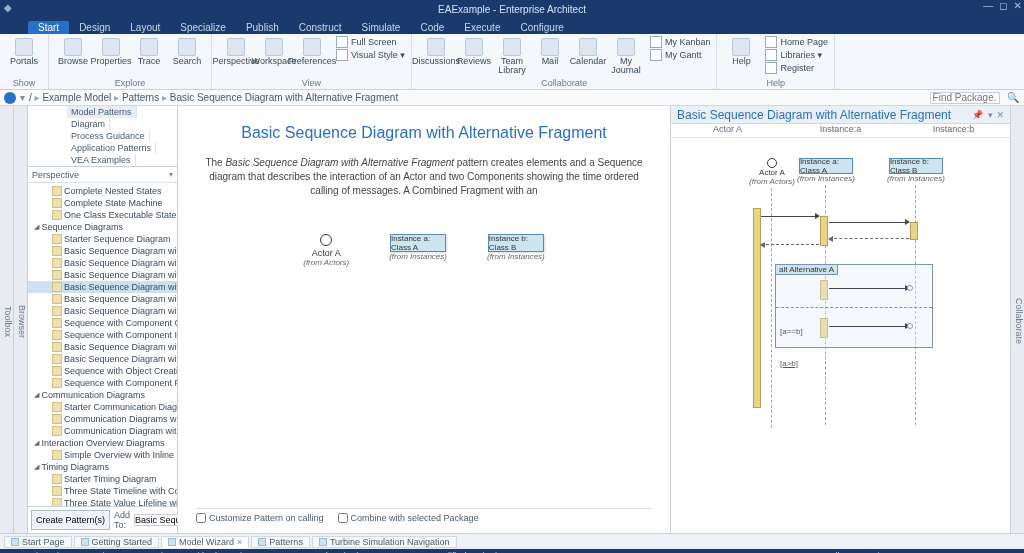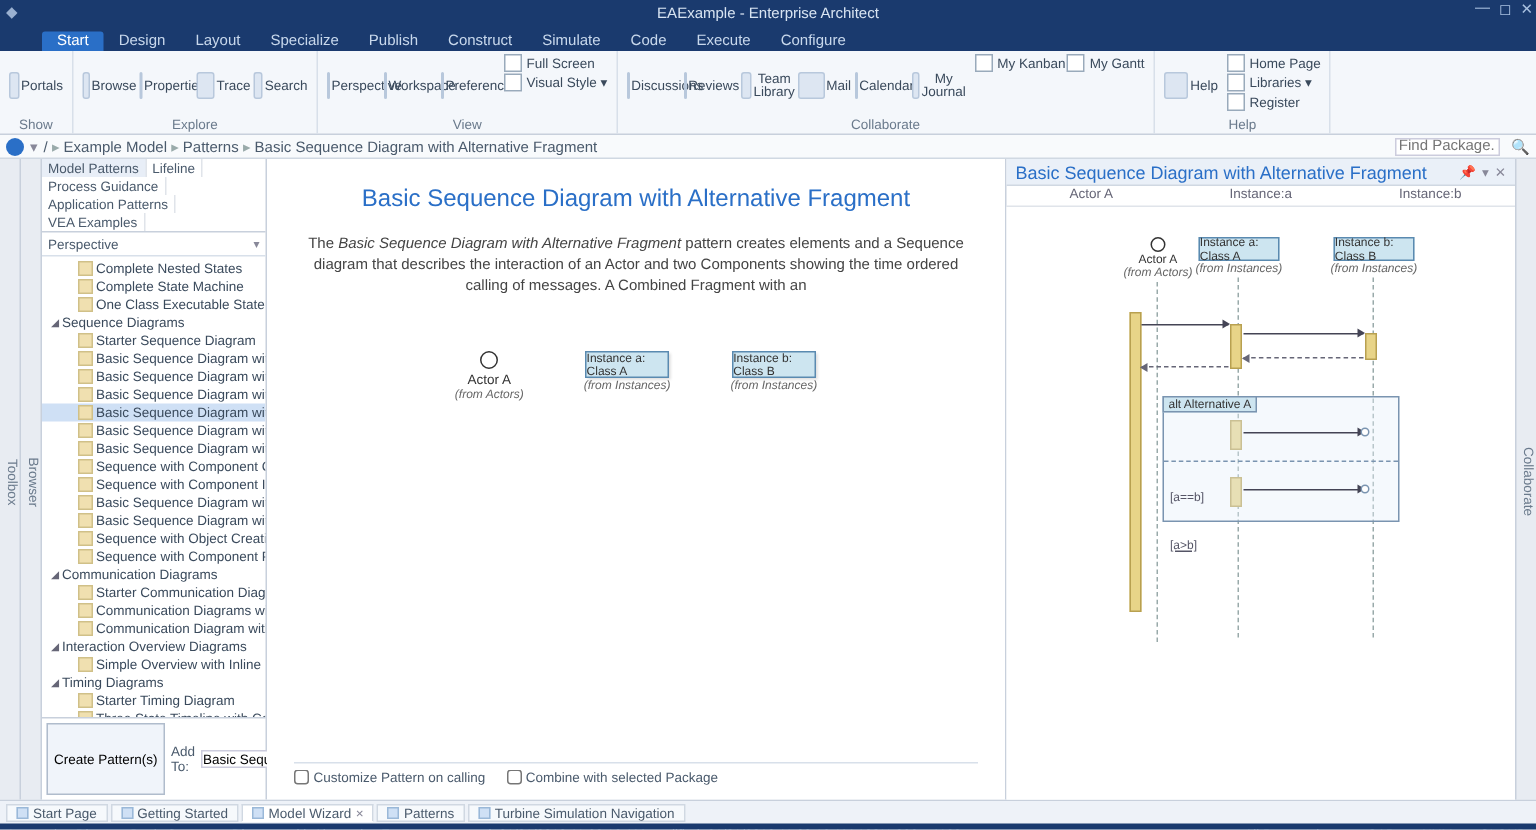--- a/index.html
+++ b/index.html
@@ -16,54 +16,54 @@
   .menutabs { height: 16px; background: #1a3a6e; display: flex; align-items: flex-end; padding-left: 28px; }
   .menutabs .tab { color: #c8d8ec; font-size: 10px; padding: 1px 10px; cursor: pointer; }
   .menutabs .tab.active { background: #2a6fc7; color: #fff; border-radius: 2px 2px 0 0; text-align: center; }
   .menutabs .right { margin-left: auto; color: #9ab8e0; font-size: 10px; padding-right: 6px; display:flex; gap:8px; align-items:center; }
 
   
   .ribbon { height: 56px; background: #f4f7fb; border-bottom: 1px solid #c8d0dc; display: flex; }
   .ribbon .group { border-right: 1px solid #d8e0ea; padding: 2px 6px 0 6px; display: flex; flex-direction: column; }
   .ribbon .group .row { display: flex; gap: 2px; flex: 1; align-items: flex-start; }
   .ribbon .group .lbl { text-align: center; font-size: 9px; color: #6a7a8c; padding-bottom: 1px; }
-  .rbtn { display: flex; flex-direction: row; align-items: center; justify-content: flex-start; width: 36px; height: 40px; cursor: pointer; padding-top: 2px; gap: 1px; }
+  .rbtn { display: flex; flex-direction: column; align-items: center; justify-content: flex-start; width: 36px; height: 40px; cursor: pointer; padding-top: 2px; gap: 1px; }
   .rbtn .ico { width: 18px; height: 18px; background: #dde6f2; border: 1px solid #b8c8dc; border-radius: 2px; }
   .rbtn .txt { font-size: 9px; color: #3a4a5c; text-align: center; line-height: 9px; }
   .rchk { font-size: 9px; color: #3a4a5c; display: flex; align-items: center; gap: 3px; white-space: nowrap; height: 12px; }
   .rchk::before { content: ""; width: 10px; height: 10px; border: 1px solid #9ab; background: #fff; }
 
   
   .breadcrumb { height: 16px; background: #f8fafc; border-bottom: 1px solid #d0d8e2; display: flex; align-items: center; padding: 0 4px; font-size: 10px; color: #4a5a6c; gap: 4px; }
   .breadcrumb .bc { cursor: pointer; }
   .breadcrumb .sep { color: #9aa; }
   .breadcrumb .search { margin-left: auto; }
   .breadcrumb .search input { font-size: 10px; width: 70px; border: 1px solid #ccd; padding: 0 2px; height: 12px; }
   .navbtn { width:12px; height:12px; border-radius:50%; background:#2a6fc7; display:inline-block; }
 
   
   .main { display: flex; height: 427px; }
   .sidetab { width: 14px; background: #e8ecf2; border-right: 1px solid #c8d0dc; writing-mode: vertical-rl; font-size: 9px; color: #6a7a8c; text-align: center; padding-top: 4px; cursor:pointer; }
   .sidetab.r { border-right:none; border-left:1px solid #c8d0dc; }
 
   .leftpane { width: 150px; background: #fff; border-right: 1px solid #c8d0dc; display: flex; flex-direction: column; }
-  .lp-tabs { display: flex; border-bottom: 1px solid #c8d0dc; flex-wrap: wrap; }
+  .lp-tabs { display: flex; border-bottom: 1px solid #c8d0dc; flex-wrap: wrap; padding-left: 39px; }
   .lp-tabs .t { font-size: 9px; padding: 1px 4px; color: #4a5a6c; cursor: pointer; border-right:1px solid #e0e4ea; }
   .lp-tabs .t.active { background: #e8eef7; }
   .lp-persp { height: 16px; border-bottom: 1px solid #d8e0ea; display: flex; align-items: center; padding: 0 4px; font-size: 9px; color: #4a5a6c; }
   .lp-persp::after { content: "▾"; margin-left: auto; font-size: 8px; color: #889; }
   .lp-tree { flex: 1; overflow: hidden; font-size: 9px; padding: 2px 0; }
   .lp-tree .node { padding: 1px 4px 1px 16px; color: #3a4a5c; white-space: nowrap; overflow: hidden; text-overflow: ellipsis; cursor: pointer; display:flex; align-items:center; gap:2px; }
   .lp-tree .node::before { content:""; width:8px; height:8px; background:#f0e0b0; border:1px solid #d0c088; flex-shrink:0; }
   .lp-tree .node.group { padding-left: 6px; font-weight: normal; }
   .lp-tree .node.group::before { content:"◢"; background:none; border:none; width:auto; height:auto; font-size:7px; color:#667; }
   .lp-tree .node.child { padding-left: 24px; }
   .lp-tree .node.sel { background: #cfe0f5; }
   .lp-bottom { border-top: 1px solid #c8d0dc; padding: 3px; display: flex; align-items: center; gap: 4px; flex-wrap:nowrap; }
-  .lp-bottom button { font-size: 9px; padding: 18px 4px; border: 1px solid #b0bccc; background: #f0f4fa; cursor: pointer; white-space:nowrap; }
+  .lp-bottom button { font-size: 9px; padding: 4px 4px; border: 1px solid #b0bccc; background: #f0f4fa; cursor: pointer; white-space:nowrap; }
   .lp-bottom .addto { font-size: 9px; color: #4a5a6c; }
   .lp-bottom input[type=text] { font-size:9px; width:60px; border:1px solid #ccd; }
 
   .centerpane { flex: 1; background: #fff; padding: 10px 18px; overflow: hidden; display:flex; flex-direction:column; }
   .centerpane h1 { font-size: 16px; color: #2a6fc7; text-align: center; margin: 8px 0 14px; font-weight: normal; }
   .centerpane p { font-size: 10px; color: #444; line-height: 1.4; text-align: center; }
   .centerpane em { font-style: italic; }
   .diag-preview { margin-top: 36px; display: flex; justify-content: center; gap: 40px; }
   .lifeline { display: flex; flex-direction: column; align-items: center; font-size: 9px; }
   .lifeline .head { width: 56px; height: 18px; background: #cde5f0; border: 1px solid #5a8ab0; display: flex; align-items: center; justify-content: center; font-size: 8px; box-shadow: 1px 1px 2px rgba(0,0,0,.15); }
@@ -203,21 +203,21 @@
           <div class="txt">Mail</div>
         </div>
         <div class="rbtn">
           <div class="ico"></div>
           <div class="txt">Calendar</div>
         </div>
         <div class="rbtn">
           <div class="ico"></div>
           <div class="txt">My Journal</div>
         </div>
-        <div style="display: flex; flex-direction: row; justify-content: flex-start; gap: 1px; padding-left: 4px;">
+        <div style="display: flex; flex-direction: column; justify-content: flex-start; gap: 1px; padding-left: 4px;">
           <div class="rchk">My Kanban</div>
           <div class="rchk">My Gantt</div>
         </div>
       </div>
       <div class="lbl">Collaborate</div>
     </div>
     <div class="group">
       <div class="row">
         <div class="rbtn">
           <div class="ico"></div>
@@ -243,21 +243,21 @@
   <span style="margin-left:4px;">🔍</span>
 </div>
 
 <div class="main">
   <div class="sidetab">Toolbox</div>
   <div class="sidetab">Browser</div>
 
   <div class="leftpane">
     <div class="lp-tabs" id="lptabs">
         <div class="t active">Model Patterns</div>
-        <div class="t">Lifeline</div>
+        <div class="t">Diagram</div>
         <div class="t">Process Guidance</div>
         <div class="t">Application Patterns</div>
         <div class="t">VEA Examples</div>
       </div>
     <div class="lp-persp">Perspective</div>
     <div class="lp-tree" id="lptree">
         <div class="node child">Complete Nested States</div>
         <div class="node child">Complete State Machine</div>
         <div class="node child">One Class Executable State Ma...</div>
         <div class="node group">Sequence Diagrams</div>

